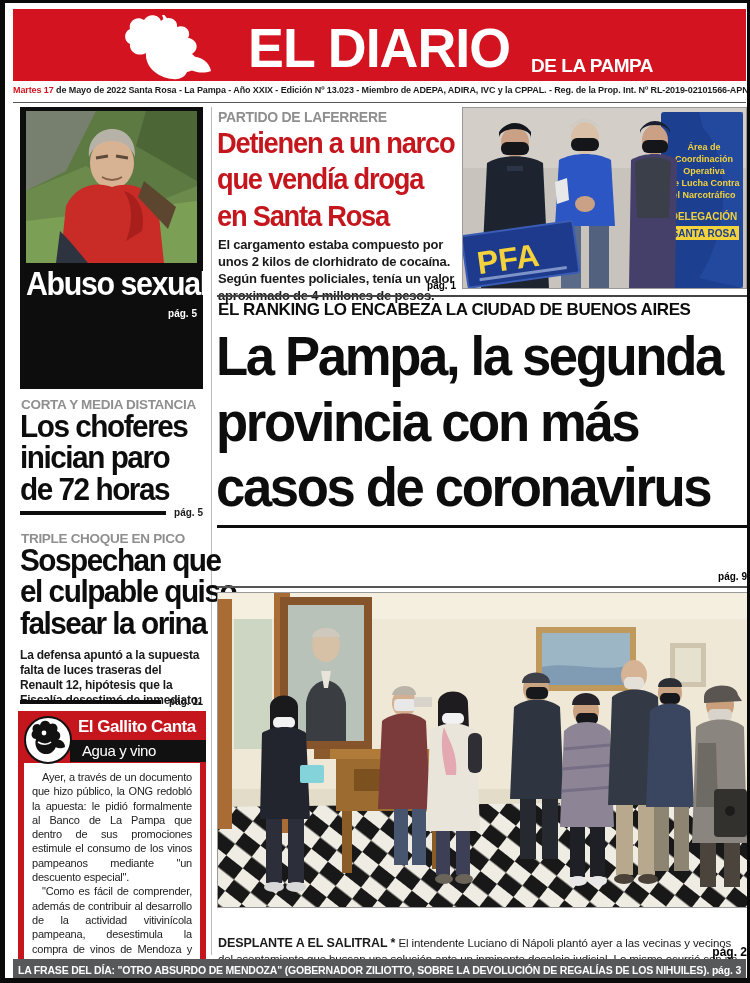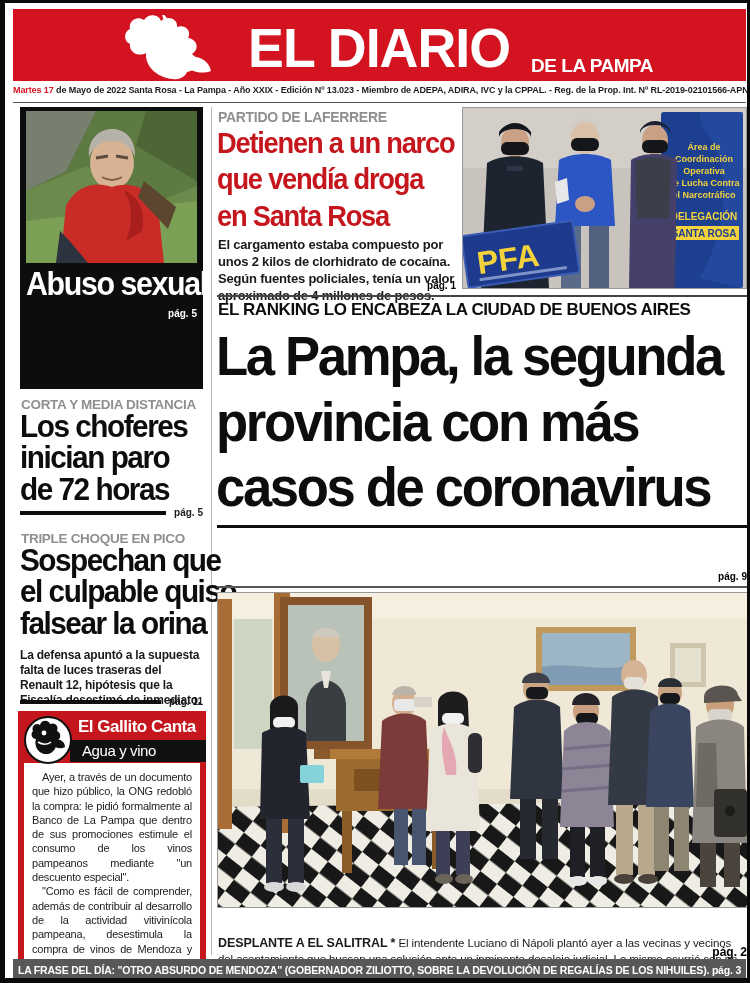--- a/index.html
+++ b/index.html
@@ -183,21 +183,21 @@
         <circle cx="24" cy="24" r="23" fill="#ffffff" stroke="#111" stroke-width="2"></circle>
         <path d="M20,38 C13,36 10,29 12,23 C8,23 6,18 9,15 C7,10 12,6 16,9 C17,4 24,3 26,8 C31,6 35,10 33,15 C38,17 37,24 32,25 C34,31 29,37 24,38 Z" fill="#111"></path>
         <path d="M30,24 C36,22 41,26 41,31 C36,34 30,31 28,28 Z" fill="#111"></path>
         <circle cx="20" cy="17" r="2.4" fill="#fff"></circle>
         <path d="M14,26 C18,29 24,29 27,26" stroke="#fff" stroke-width="1.6" fill="none"></path>
       </svg>
     </div>
     <div class="gallito-title">El Gallito Canta</div>
     <div class="gallito-black">Agua y vino</div>
     <div class="gallito-inner">
-      <p>Ayer, a través de un documento que hizo público, la ONG redobló la compra: le pidió formalmente al Banco de La Pampa que dentro de sus promociones estimule el consumo de los vinos pampeanos mediante "un descuento especial".</p>
+      <p>Ayer, a través de un documento que hizo público, la ONG redobló la apuesta: le pidió formalmente al Banco de La Pampa que dentro de sus promociones estimule el consumo de los vinos pampeanos mediante "un descuento especial".</p>
       <p>"Como es fácil de comprender, además de contribuir al desarrollo de la actividad vitivinícola pampeana, desestimula la compra de vinos de Mendoza y San Juan", destacó la FuChad en obvia referencia al comportamiento que tienen las autoridades políticas de ambas provincias sobre el uso de los ríos.</p>
     </div>
   </div>
 
   <div class="kicker nk">PARTIDO DE LAFERRERE</div>
   <div class="nhead">
     <span style="display:block">Detienen a un narco</span>
     <span style="display:block">que vendía droga</span>
     <span style="display:block">en Santa Rosa</span>
   </div>

